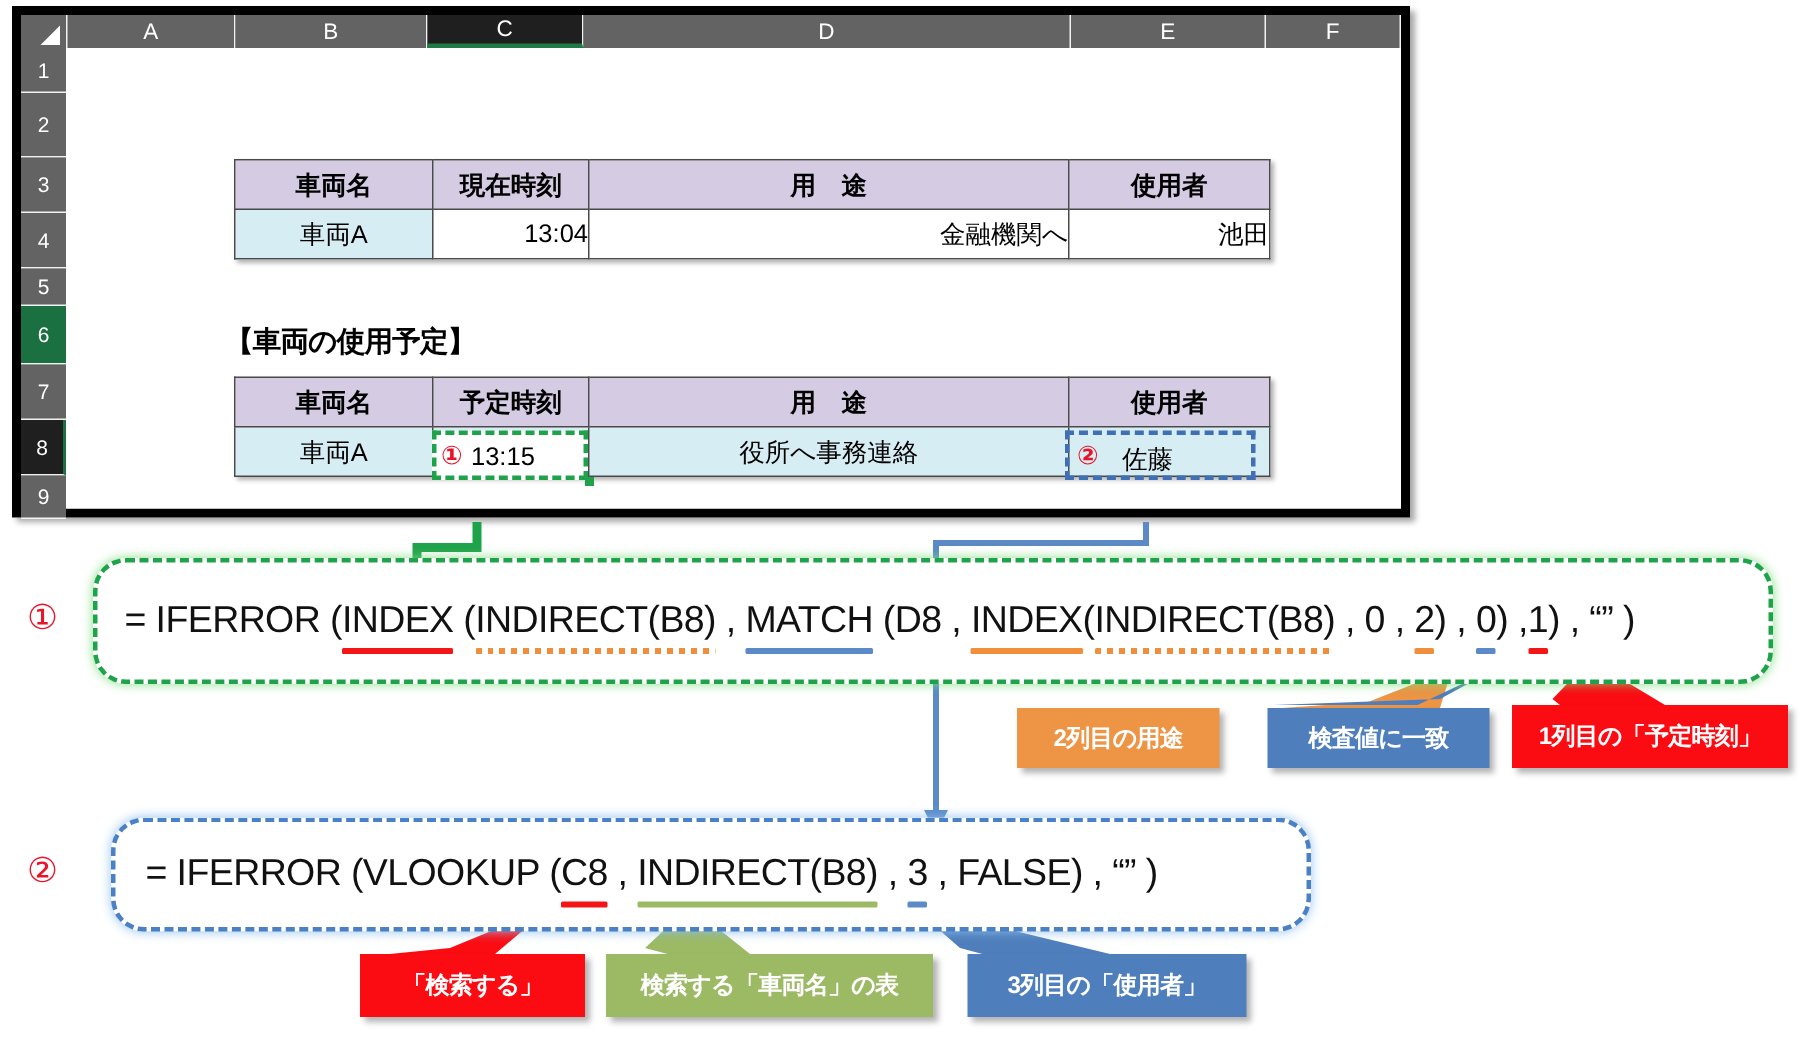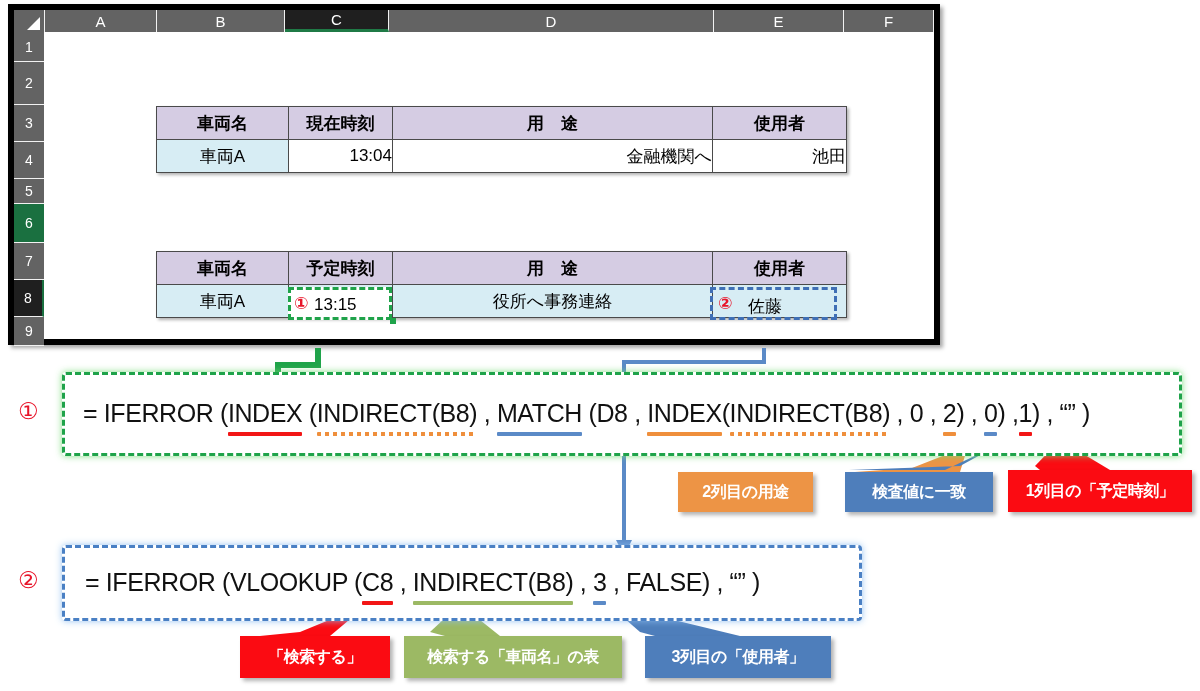--- a/index.html
+++ b/index.html
@@ -74,24 +74,24 @@
   .circ{
     position:absolute;color:#e8152a;font-size:17px;font-weight:bold;
     line-height:1;
   }
   .cellval{
     position:absolute;font-size:17px;color:#000;white-space:nowrap;
   }
 
   
   .fbox{
-    position:absolute;box-sizing:border-box;background:#ffffff;border-radius:4px;
+    position:absolute;box-sizing:border-box;background:#ffffff;border-radius:22px;
   }
   .fbox.green{border:3px dashed #1fa34a;box-shadow:0 0 7px rgba(120,220,120,.9);}
-  .fbox.blue{border:3px dashed #4a80c4;box-shadow:0 0 7px rgba(140,190,240,.9);}
+  .fbox.blue{border:3px dashed #4a80c4;box-shadow:0 0 7px rgba(140,190,240,.9);margin-left:12px;}
   .fmla{
     position:absolute;white-space:nowrap;font-size:25px;color:#111;
     font-family:"Liberation Sans",sans-serif;letter-spacing:-.4px;
   }
   .fmla span{position:relative;}
   .step-num{
     position:absolute;color:#e8152a;font-size:23px;font-weight:normal;
   }
   
   .ul{position:absolute;height:4px;border-radius:1px;}
@@ -165,20 +165,21 @@
       </tr>
       <tr>
         <td class="name">車両A</td>
         <td class="white">13:04</td>
         <td class="white">金融機関へ</td>
         <td class="white">池田</td>
       </tr>
       </tbody>
     </table>
 
+    <div class="sec-title" style="left:136px;top:205px">【車両の使用予定】</div>
     <table class="xl" style="left:142px;top:241px;width:690px">
       <colgroup>
           <col style="width:132px">
           <col style="width:104px">
           <col style="width:320px">
           <col style="width:134px">
         </colgroup>
       <tbody>
       <tr>
         <td class="hdr">車両名</td>

